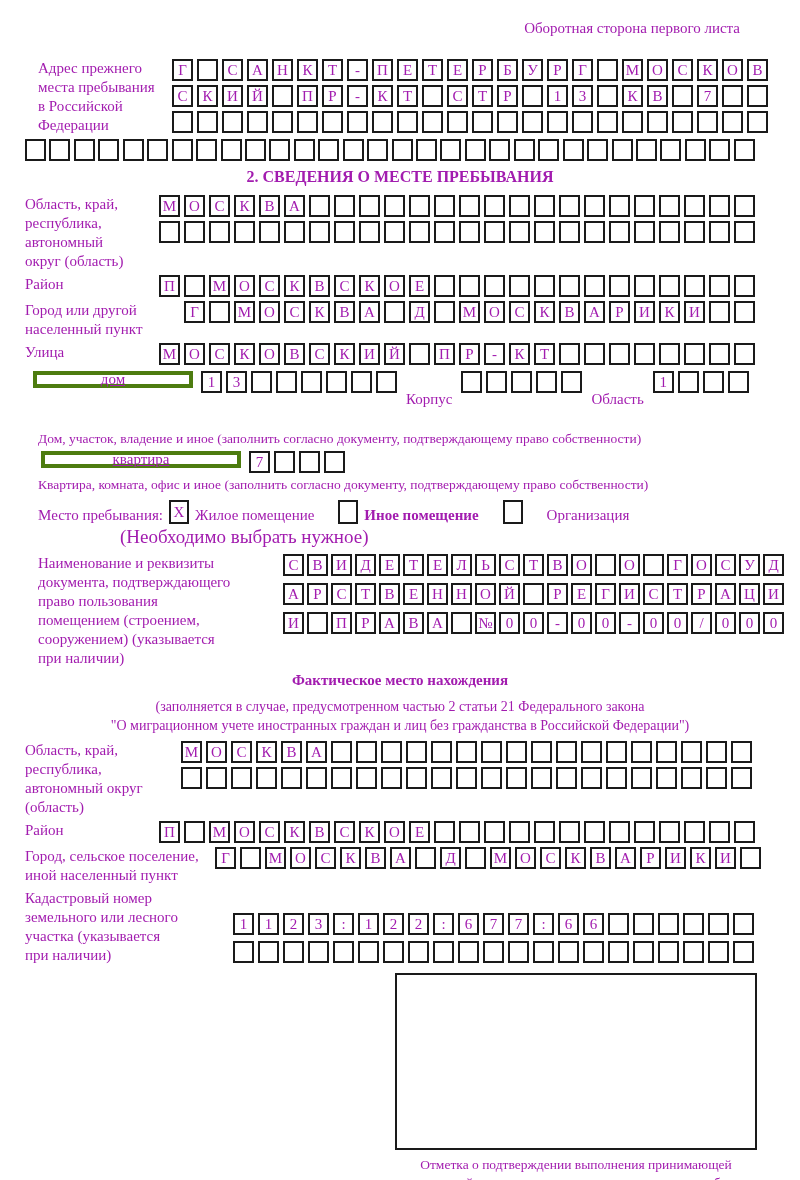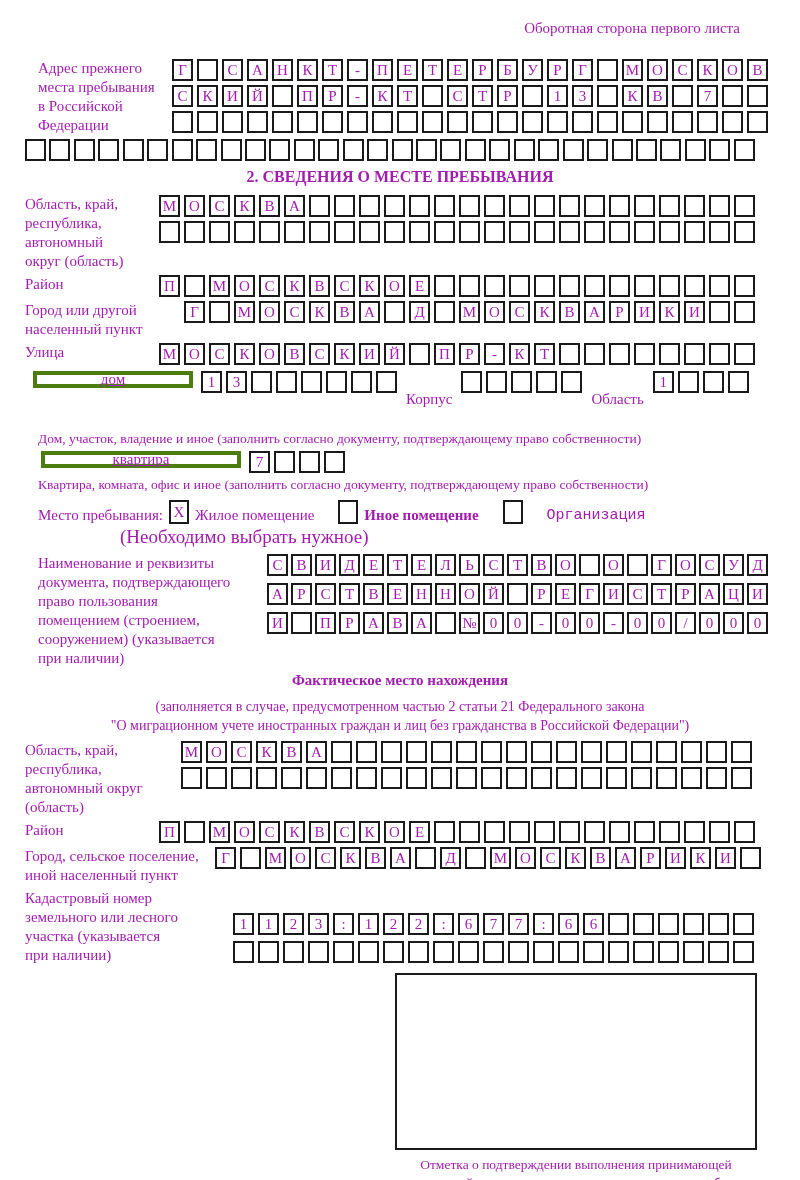--- a/index.html
+++ b/index.html
@@ -71,21 +71,21 @@
   .stay-row { display:flex; align-items:flex-end; margin:7px 0 2px 0; }
   .stay-row .lbl { font-size:15px; padding-left:13px; }
   .chk {
     box-sizing:border-box;
     width:20px; height:24px;
     border:2px solid #1a1a1a;
     display:flex; align-items:center; justify-content:center;
     font-size:15px; margin:0 6px; flex:0 0 auto;
   }
   .stay-note { font-size:19px; width:520px; margin:1px 0 6px 95px; }
-  .doc-block { margin-top:4px; }
+  .doc-block { margin-top:4px;gap:16px; }
   .stamp-wrap { margin-top:8px; }
   .stamp-box {
     box-sizing:border-box;
     margin-left:370px;
     width:362px; height:177px;
     border:2px solid #1a1a1a;
   }
   .stamp-caption {
     margin-left:372px; margin-top:6px;
     width:358px;
@@ -417,21 +417,21 @@
   </div>
   <div class="note-left">Квартира, комната, офис и иное (заполнить согласно документу, подтверждающему право собственности)</div>
 
   <div class="stay-row">
     <span class="lbl">Место пребывания:</span>
     <span class="chk">X</span>
     <span class="lbl" style="padding-left:0;">Жилое помещение</span>
     <span class="chk" style="margin-left:24px;"></span>
     <span class="lbl" style="padding-left:0;font-weight:bold;">Иное помещение</span>
     <span class="chk" style="margin-left:24px;"></span>
-    <span class="lbl" style="padding-left:18px;font-family:Liberation Mono, monospace;">Организация</span>
+    <span class="lbl" style="padding-left:18px;">Организация</span>
   </div>
   <div class="stay-note">(Необходимо выбрать нужное)</div>
 
   <div class="frow doc-block">
     <div class="flabel w229" style="padding-left:13px;">Наименование и реквизиты
 документа, подтверждающего
 право пользования
 помещением (строением,
 сооружением) (указывается
 при наличии)</div>

